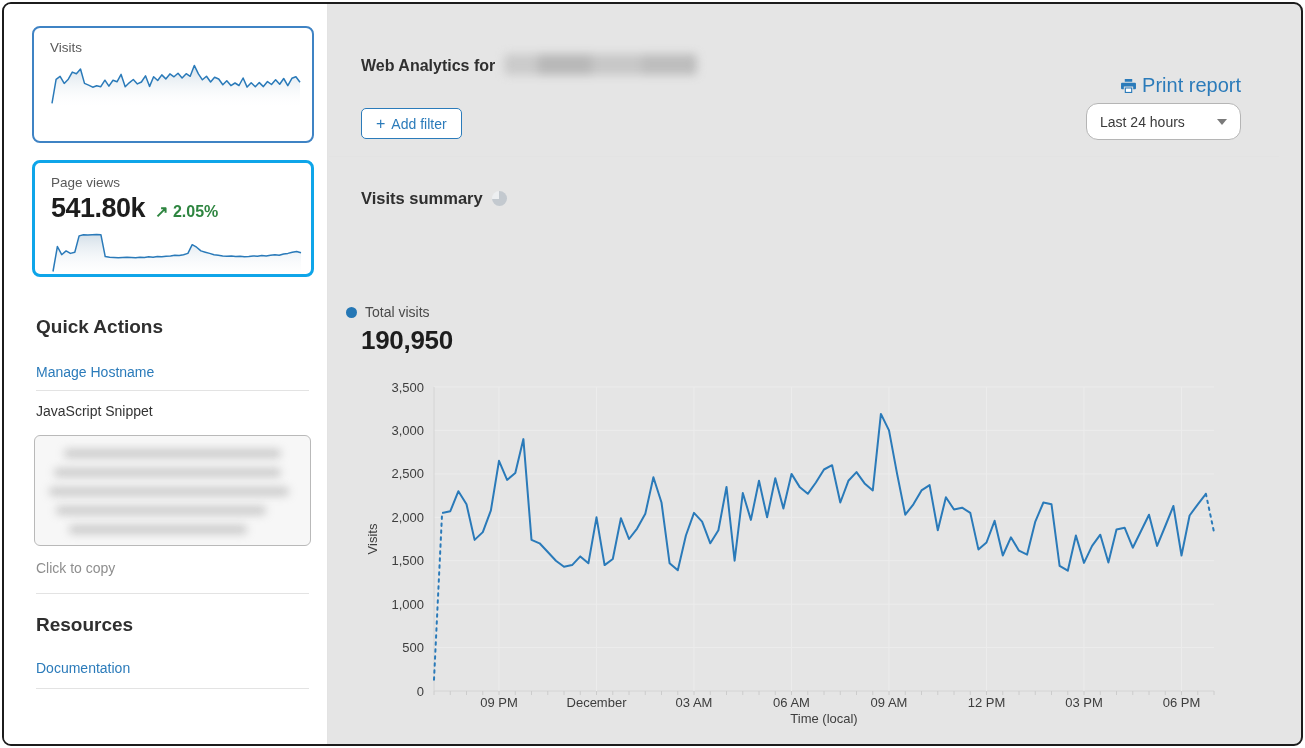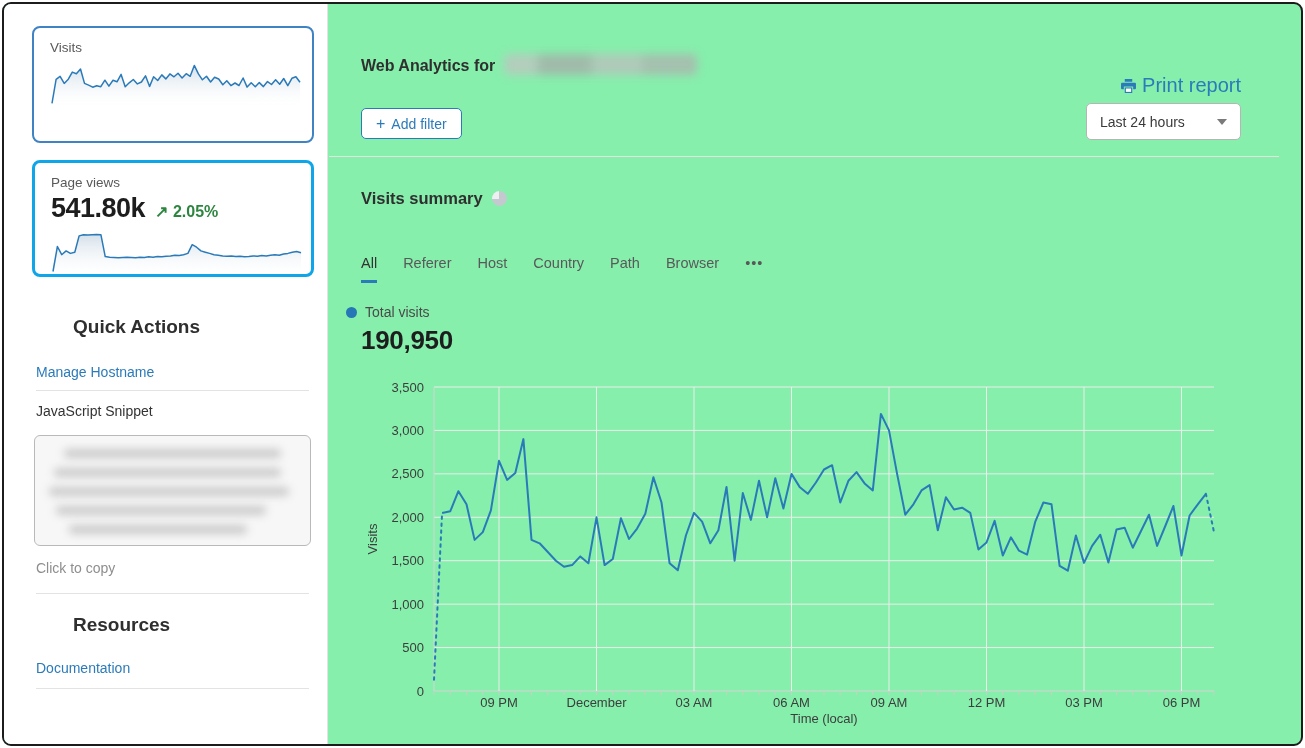--- a/index.html
+++ b/index.html
@@ -1,48 +1,48 @@
 <!DOCTYPE html>
 <html><head>
 <meta charset="utf-8">
 <style>
   * { margin:0; padding:0; box-sizing:border-box; }
   html,body { width:1305px; height:748px; background:#fff; font-family:"Liberation Sans", sans-serif; }
-  .frame { position:absolute; inset:2px; border:2px solid #1c1c1c; border-radius:9px; background:#86efac; overflow:hidden; }
+  .frame { position:absolute; inset:2px; border:2px solid #1c1c1c; border-radius:9px; background:#e5e5e5; overflow:hidden; }
 
   
   .sidebar { position:absolute; left:0; top:0; width:323px; height:100%; background:#fff; }
   .vdivider { position:absolute; left:323px; top:0; bottom:0; width:1px; background:#e3e3e3; }
 
   .metric-card { position:absolute; left:28px; width:282px; height:117px; border:3px solid #0ea5e9; border-radius:8px; background:#fff; padding:12px 16px 8px; cursor:pointer; }
   .metric-card.selected { border:2px solid #3f83c4; }
   .metric-label { font-size:13.5px; color:#595959; margin-bottom:3px; }
   .metric-row { display:flex; align-items:baseline; gap:10px; }
   .metric-value { font-size:27px; font-weight:bold; color:#1d1d1d; letter-spacing:-0.5px; }
   .metric-change { font-size:16px; font-weight:bold; color:#2e8540; }
   .spark { display:block; margin-top:3px; }
 
-  .side-h2 { position:absolute; left:32px; font-size:19px; font-weight:bold; color:#2f2f2f;margin-left:37px; }
+  .side-h2 { position:absolute; left:32px; font-size:19px; font-weight:bold; color:#2f2f2f; }
   .side-link { position:absolute; left:32px; font-size:14px; color:#2b7bba; text-decoration:none; cursor:pointer; }
   .side-hr { position:absolute; left:32px; width:273px; height:1px; background:#e3e3e3; }
   .side-text { position:absolute; left:32px; font-size:14px; color:#333; }
 
   .code-box { position:absolute; left:30px; top:431px; width:277px; height:111px; background:#f7f7f7; border:1px solid #b9b9b9; border-radius:6px; padding:13px 14px; cursor:pointer; overflow:hidden; }
   .code-line { height:9px; border-radius:4px; background:#9f9f9f; filter:blur(4px); opacity:.5; margin-bottom:10px; }
   .copy-hint { position:absolute; left:32px; top:556px; font-size:14px; color:#8e8e8e; }
 
   
   .main-title { position:absolute; left:357px; top:50px; font-size:16px; font-weight:bold; color:#2f2f2f; }
   .blur-domain { display:inline-block; width:193px; height:21px; margin-left:9px; vertical-align:-4px; border-radius:4px; opacity:.75; filter:blur(5px);
     background:linear-gradient(90deg,#c2c2c2 0 16%,#a9a9a9 19% 44%,#bdbdbd 47% 70%,#b0b0b0 73% 100%); }
   .print-link { position:absolute; top:70px; right:60px; font-size:20px; color:#2b7bba; display:flex; align-items:center; gap:6px; cursor:pointer;text-align:right; }
 
   .add-filter { position:absolute; left:357px; top:104px; height:31px; padding:0 14px; background:#fff; border:1px solid #2b7bba; border-radius:5px; color:#2b7bba; font-size:14px; font-family:"Liberation Sans",sans-serif; cursor:pointer; display:flex; align-items:center; gap:6px; }
   .add-filter .plus { font-size:16px; }
-  .range-select { position:absolute; top:99px; right:60px; width:155px; height:37px; background:#fff; border:1px solid #b5b5b5; border-radius:5px; padding:0 13px; font-size:14px; color:#3a3a3a; display:flex; align-items:center; justify-content:space-between; cursor:pointer; }
+  .range-select { position:absolute; top:99px; right:60px; width:155px; height:37px; background:#fff; border:1px solid #b5b5b5; border-radius:12px; padding:0 13px; font-size:14px; color:#3a3a3a; display:flex; align-items:center; justify-content:space-between; cursor:pointer; }
   .caret { width:0; height:0; border-left:5px solid transparent; border-right:5px solid transparent; border-top:6px solid #7a7a7a; }
 
   .main-hr { position:absolute; left:325px; right:22px; top:152px; height:1px; background:#e3e3e3; }
 
   .summary-title-row { position:absolute; left:357px; top:185px; display:flex; align-items:center; gap:9px; }
   .summary-title { font-size:16.5px; font-weight:bold; color:#2f2f2f; }
   .pie-icon { width:15px; height:15px; border-radius:50%; background:conic-gradient(#c3c9cf 0 270deg,#edeff1 270deg 360deg); }
   .summary-desc { position:absolute; left:357px; top:214px; width:870px; font-size:14.5px; color:#696969; }
 
   .tabs { position:absolute; left:357px; top:251px; display:flex; gap:26px; }
@@ -137,29 +137,20 @@
     <span class="caret"></span>
   </div>
 
   <div class="main-hr"></div>
 
   <div class="summary-title-row">
     <span class="summary-title">Visits summary</span>
     <span class="pie-icon"></span>
   </div>
 
-  <div class="tabs">
-    <span class="tab active">All</span>
-    <span class="tab">Referer</span>
-    <span class="tab">Host</span>
-    <span class="tab">Country</span>
-    <span class="tab">Path</span>
-    <span class="tab">Browser</span>
-    <span class="tab more">•••</span>
-  </div>
 
   <div class="legend">
     <span class="legend-dot"></span>
     <span>Total visits</span>
   </div>
   <div class="total-num">190,950</div>
 
   <div class="chart-wrap">
     <svg id="main-chart" width="860" height="355">
         <line x1="73" y1="315" x2="853" y2="315" stroke="#d4d4d4"></line>

